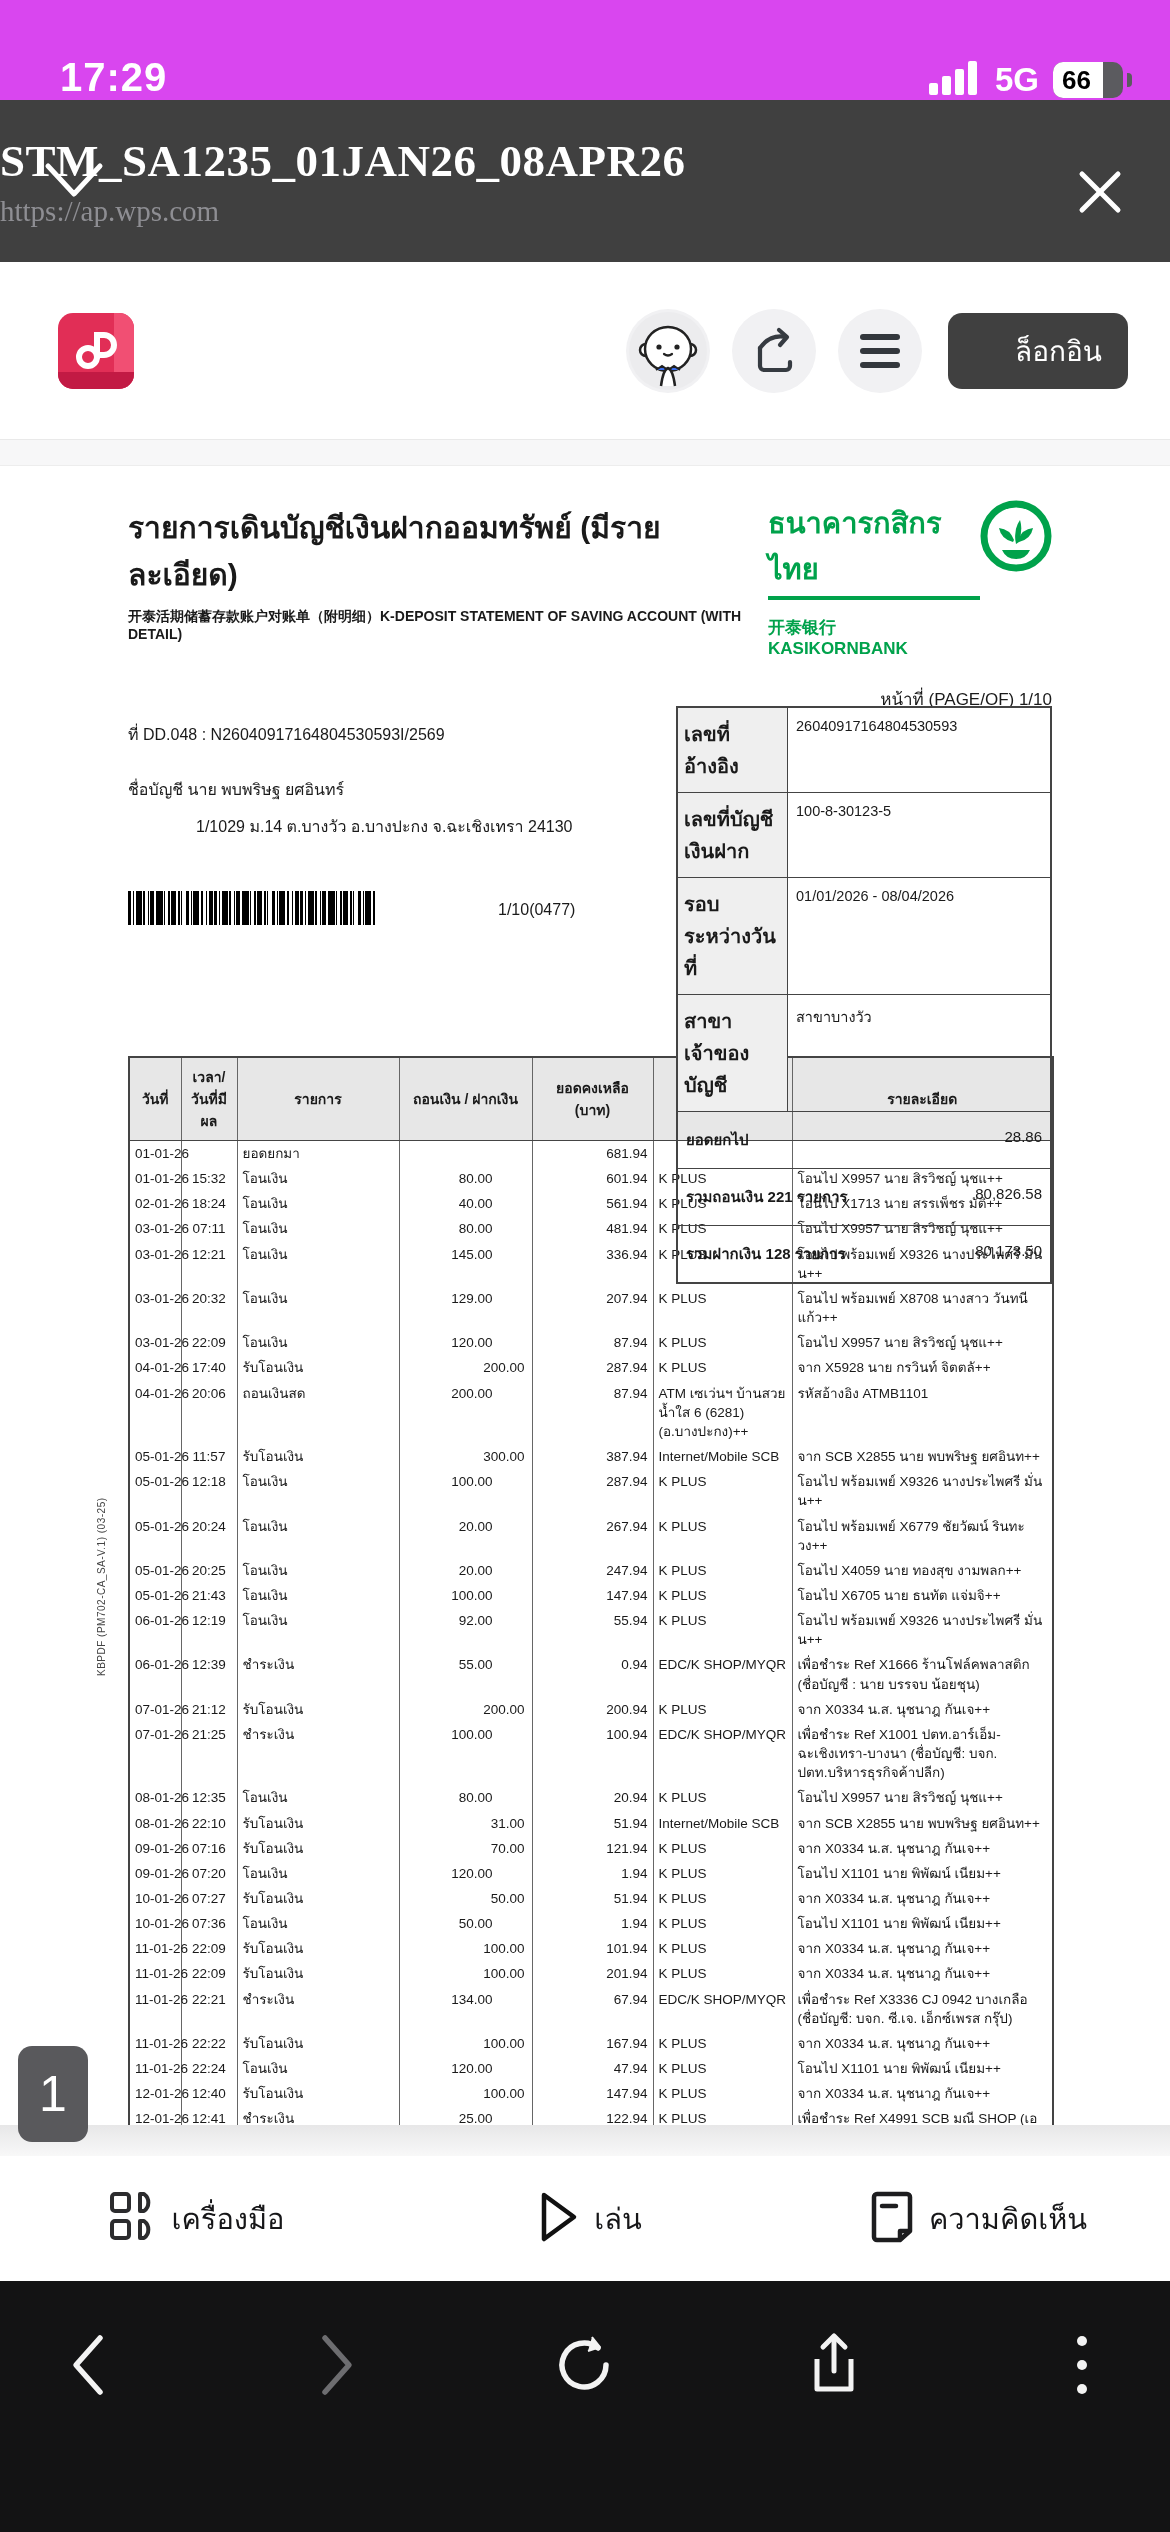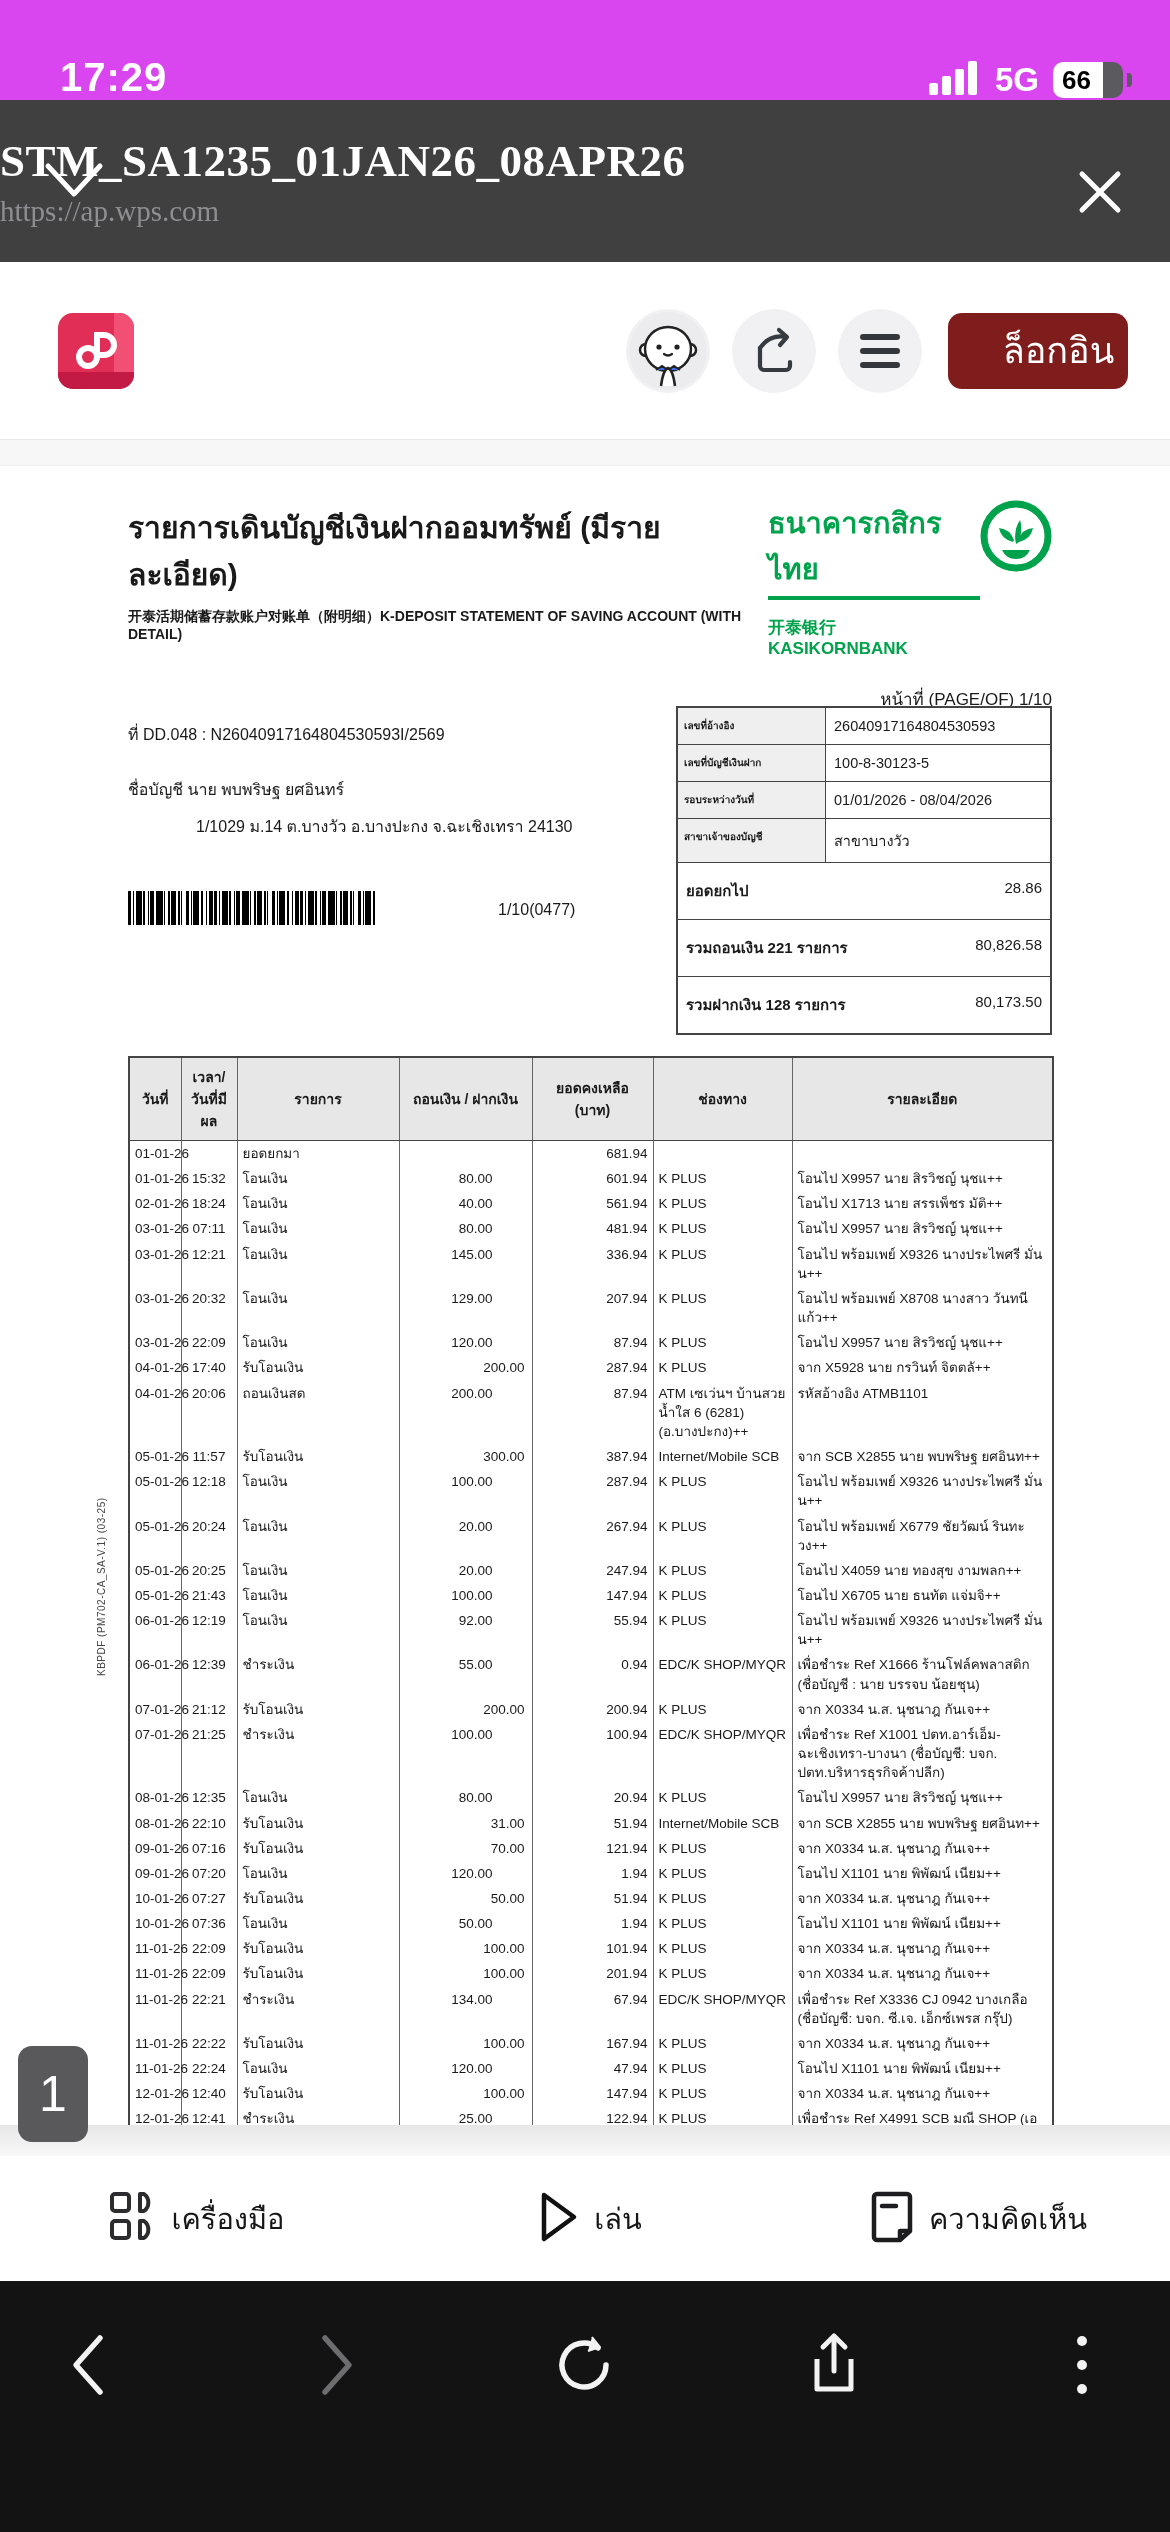--- a/index.html
+++ b/index.html
@@ -24,21 +24,21 @@
   .tb-close { position:absolute; right:44px; top:66px; cursor:pointer; }
 
   
   .app-toolbar { height:178px; background:#fff; display:flex; align-items:center; padding:0 42px 0 58px; border-bottom:1px solid #e9e9e9; }
   .pdf-logo { position:relative; width:76px; height:76px; border-radius:15px; background:#e12e56; overflow:hidden; flex:0 0 auto; }
   .pdf-logo .strip-r { position:absolute; right:0; top:0; bottom:0; width:20px; background:#f14f73; }
   .pdf-logo .strip-b { position:absolute; left:0; right:0; bottom:0; height:17px; background:#c21a44; }
   .pdf-logo svg { position:absolute; left:8px; top:6px; }
   .toolbar-spacer { flex:1; }
   .tool-circle { width:84px; height:84px; border-radius:50%; background:#f1f1f3; display:flex; align-items:center; justify-content:center; margin-left:22px; cursor:pointer; }
-  .login-btn { margin-left:26px; width:180px; height:76px; border:none; border-radius:14px; background:#7f1d1d; color:#fff; font-size:36px; font-family:inherit; cursor:pointer;padding-left:41px; }
+  .login-btn { margin-left:26px; width:180px; height:76px; border:none; border-radius:14px; background:#404040; color:#fff; font-size:28px; font-family:inherit; cursor:pointer;padding-left:41px; }
 
   .viewer-strip-top { height:26px; background:#f7f7f8; border-bottom:1px solid #ededed; }
   .viewer-strip-bottom { height:31px; background:linear-gradient(#e7e7e8,#f8f8f8); }
 
   
   .doc-area { position:relative; height:1659px; background:#fff; overflow:hidden; color:#1a1a1a; }
   .page-content { padding:38px 118px 0 128px; }
   .doc-header { display:flex; justify-content:space-between; }
   .doc-title { font-size:30px; font-weight:700; }
   .doc-subtitle { font-size:14px; font-weight:700; margin-top:10px; }
@@ -51,21 +51,21 @@
   .meta-section { position:relative; height:318px; margin-top:10px; }
   .doc-no { font-size:16px; }
   .acct-name { font-size:16px; margin-top:30px; }
   .acct-addr { font-size:16px; margin-top:12px; padding-left:68px; }
   .barcode-row { display:flex; align-items:center; margin-top:52px; }
   .barcode-label { font-size:16px; margin-left:120px;text-align:right; }
 
   .info-table { position:absolute; right:0; top:-16px; width:376px; border:2px solid #444; }
   .info-row { display:flex; border-bottom:1.5px solid #444; }
   .info-row:last-child { border-bottom:none; }
-  .info-label { width:148px; background:#efefef; border-right:1.5px solid #444; font-size:10px; font-weight:700; padding:10px 6px; }
+  .info-label { width:110px; background:#efefef; border-right:1.5px solid #444; font-size:20px; font-weight:700; padding:10px 6px; }
   .info-value { flex:1; font-size:14.5px; padding:10px 8px; }
   .sum-row { display:flex; justify-content:space-between; border-bottom:1.5px solid #444; padding:16px 8px; font-size:15px; }
   .sum-row:last-child { border-bottom:none; }
   .sum-row .sum-label { font-weight:700; }
 
   table.stmt { width:100%; table-layout:fixed; border-collapse:collapse; border:2px solid #444; margin-top:16px; }
   table.stmt th { background:#e7e7e7; font-size:14px; font-weight:700; border-bottom:1.5px solid #444; border-right:1.2px solid #666; padding:8px 4px; height:58px; }
   table.stmt th:last-child, table.stmt td:last-child { border-right:none; }
   table.stmt td { font-size:13.5px; border-right:1.2px solid #666; padding:3px 5px; vertical-align:top; line-height:1.42; }
   td.c-date { white-space:nowrap; }

